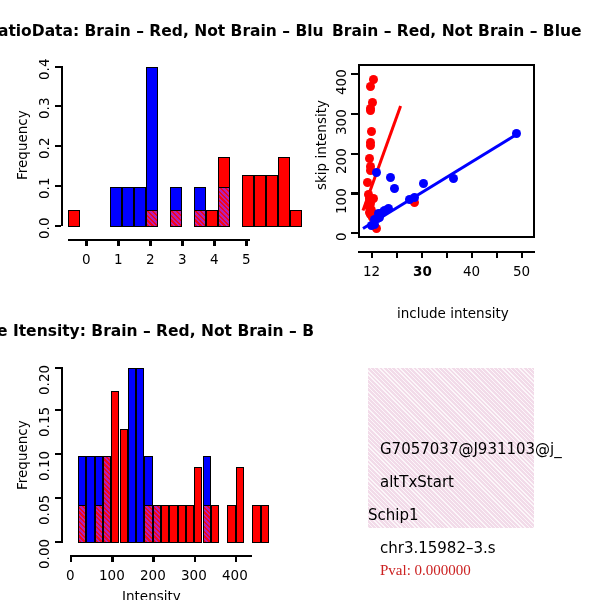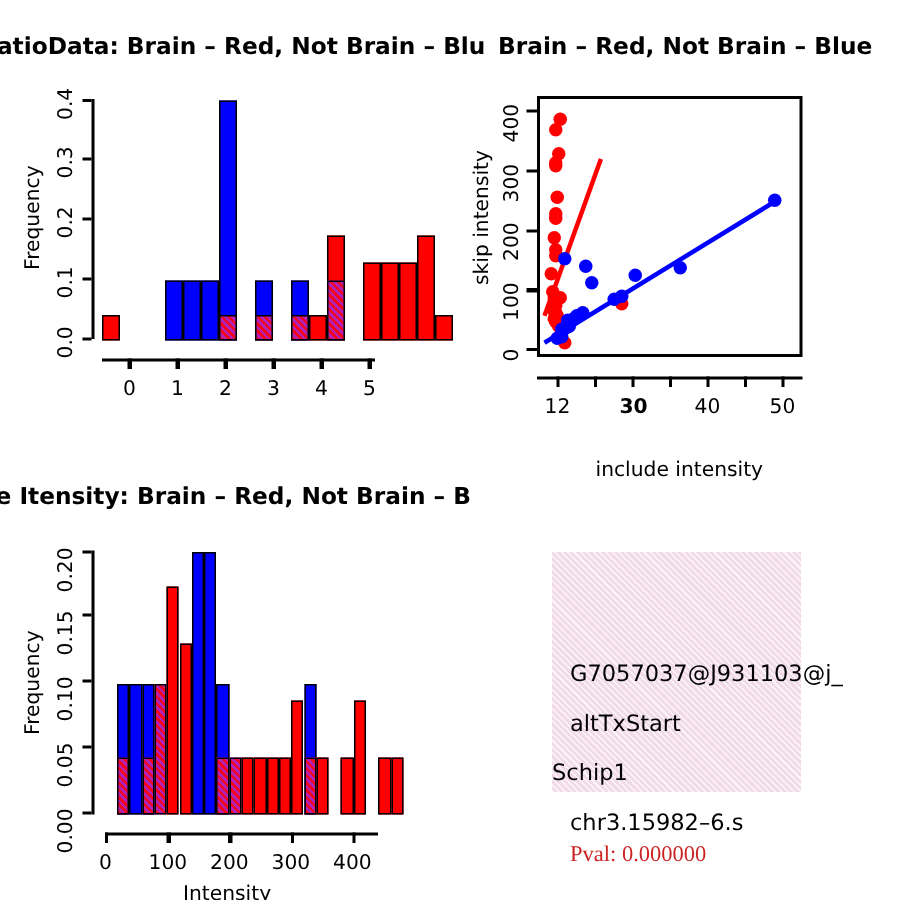--- a/index.html
+++ b/index.html
@@ -301,18 +301,18 @@
 
     <div class="axtitle" style="left:122px;top:288px;">Intensity</div>
   </div>
 
   <div class="panel" style="left:300px;top:300px;width:300px;height:300px;">
 
     <div class="infobox" style="left:68px;top:68px;width:166px;height:160px;">
       <div class="infoline" style="left:12px;top:24px;">G7057037@J931103@j_</div>
       <div class="infoline" style="left:12px;top:57px;">altTxStart</div>
       <div class="infoline" style="left:0;top:90px;">Schip1</div>
-      <div class="infoline" style="left:12px;top:123px;">chr3.15982–6.s</div>
+      <div class="infoline" style="left:12px;top:123px;">chr3.15982–3.s</div>
       <div class="infoline pval" style="left:12px;top:146px;font-family:Liberation Serif, serif;">Pval: 0.000000</div>
     </div>
   </div>
 
 </div>
 
 </body></html>

